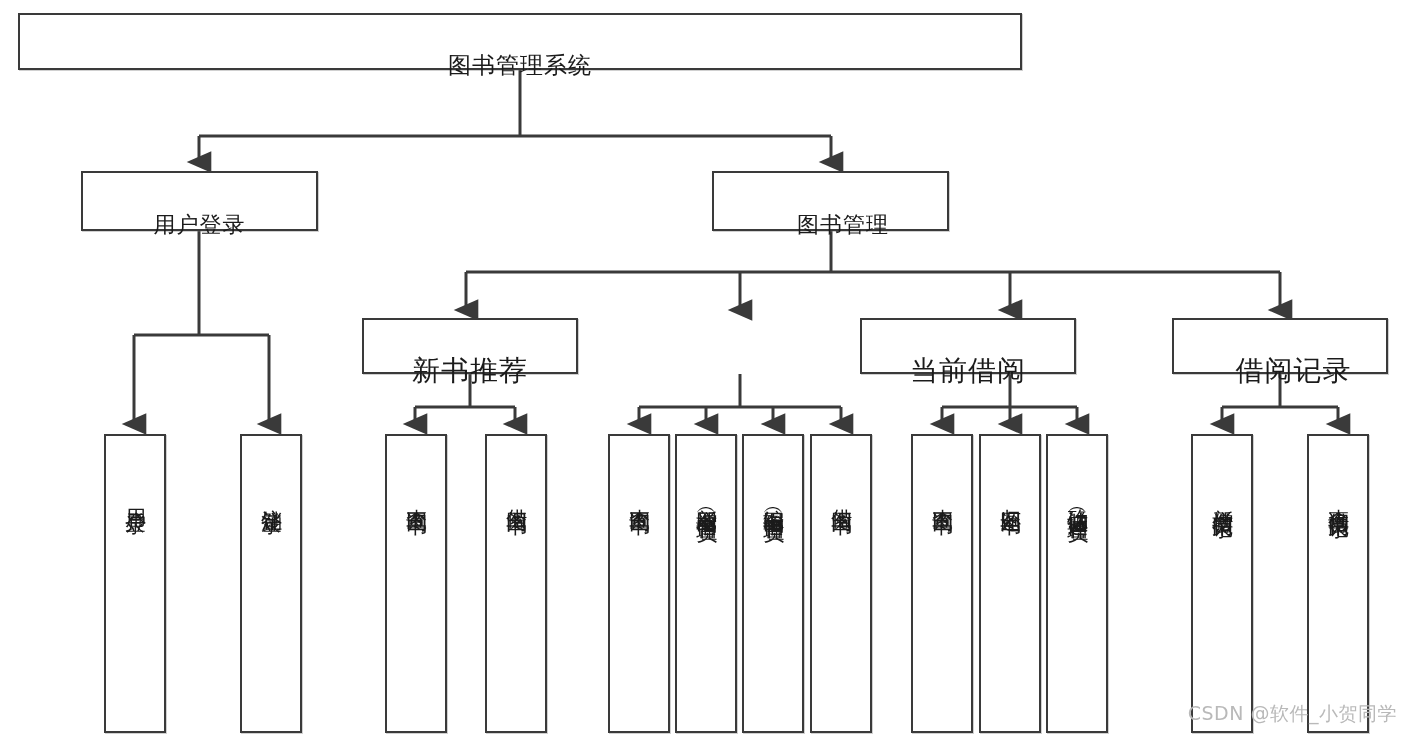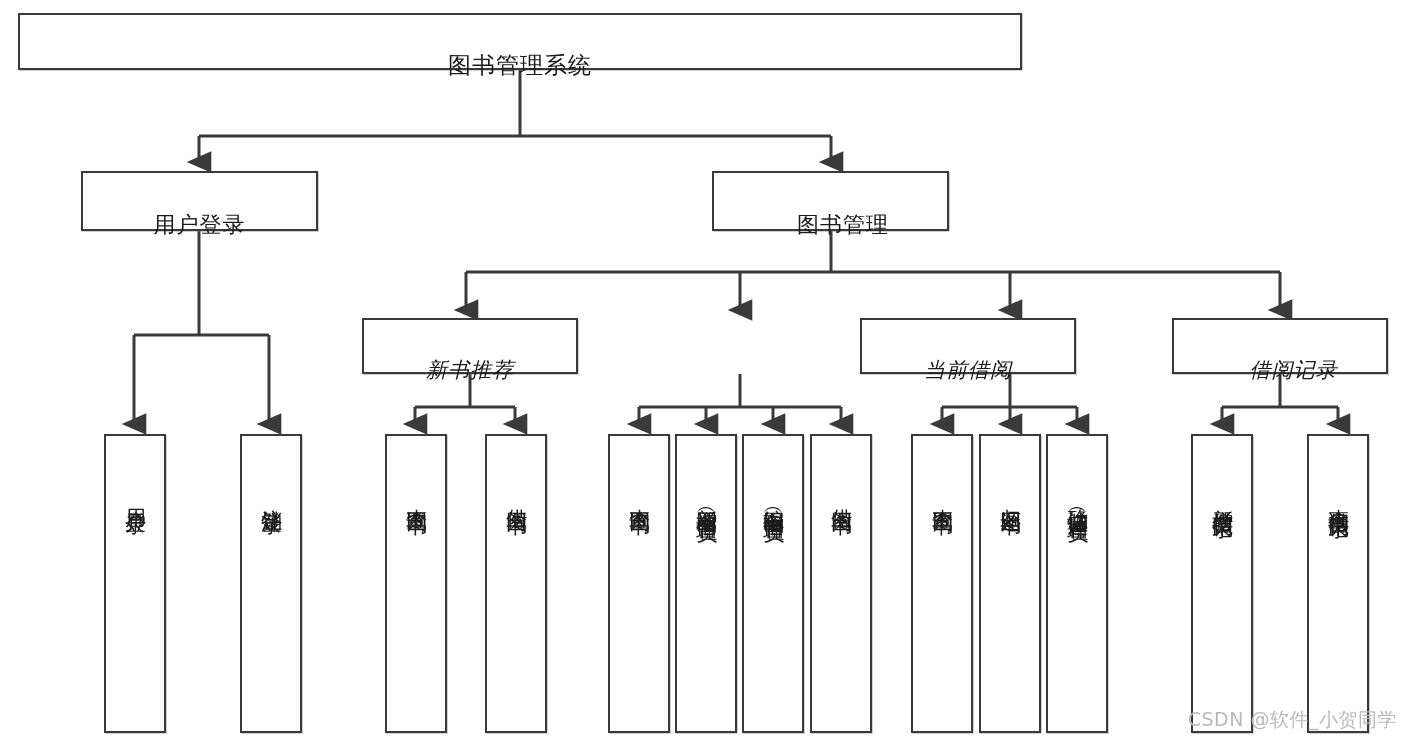--- a/index.html
+++ b/index.html
@@ -37,40 +37,40 @@
     font-size:22px;
     line-height:1.25;
     letter-spacing:1px;
     color:#1b1b1b;
     white-space:nowrap;
     text-align:center;
     margin-top:48px;
   }
   .node.root .node-label{font-size:23px;}
   .node.level1 .node-label{font-size:22px;}
-  .node.level2 .node-label{font-size:21px;font-style:italic;}
+  .node.level2 .node-label{font-size:28px;}
   .node.leaf{
     align-items:flex-start;
     justify-content:center;
     padding-top:8px;
   }
   .node.leaf .node-label{
     writing-mode:vertical-rl;
     text-orientation:upright;
     font-size:21px;
     line-height:1.32;
     letter-spacing:2px;
     white-space:normal;
     height:auto;
     max-height:100%;
   }
   .watermark{
     position:absolute;
     right:8px;
-    bottom:14px;
+    bottom:20px;
     font-size:19px;
     color:#b9b9b9;
     letter-spacing:.5px;
     white-space:nowrap;
     font-family:"DejaVu Sans","Liberation Sans",sans-serif;
     pointer-events:none;
     margin-left:47px;
   }
 </style>
 </head>

